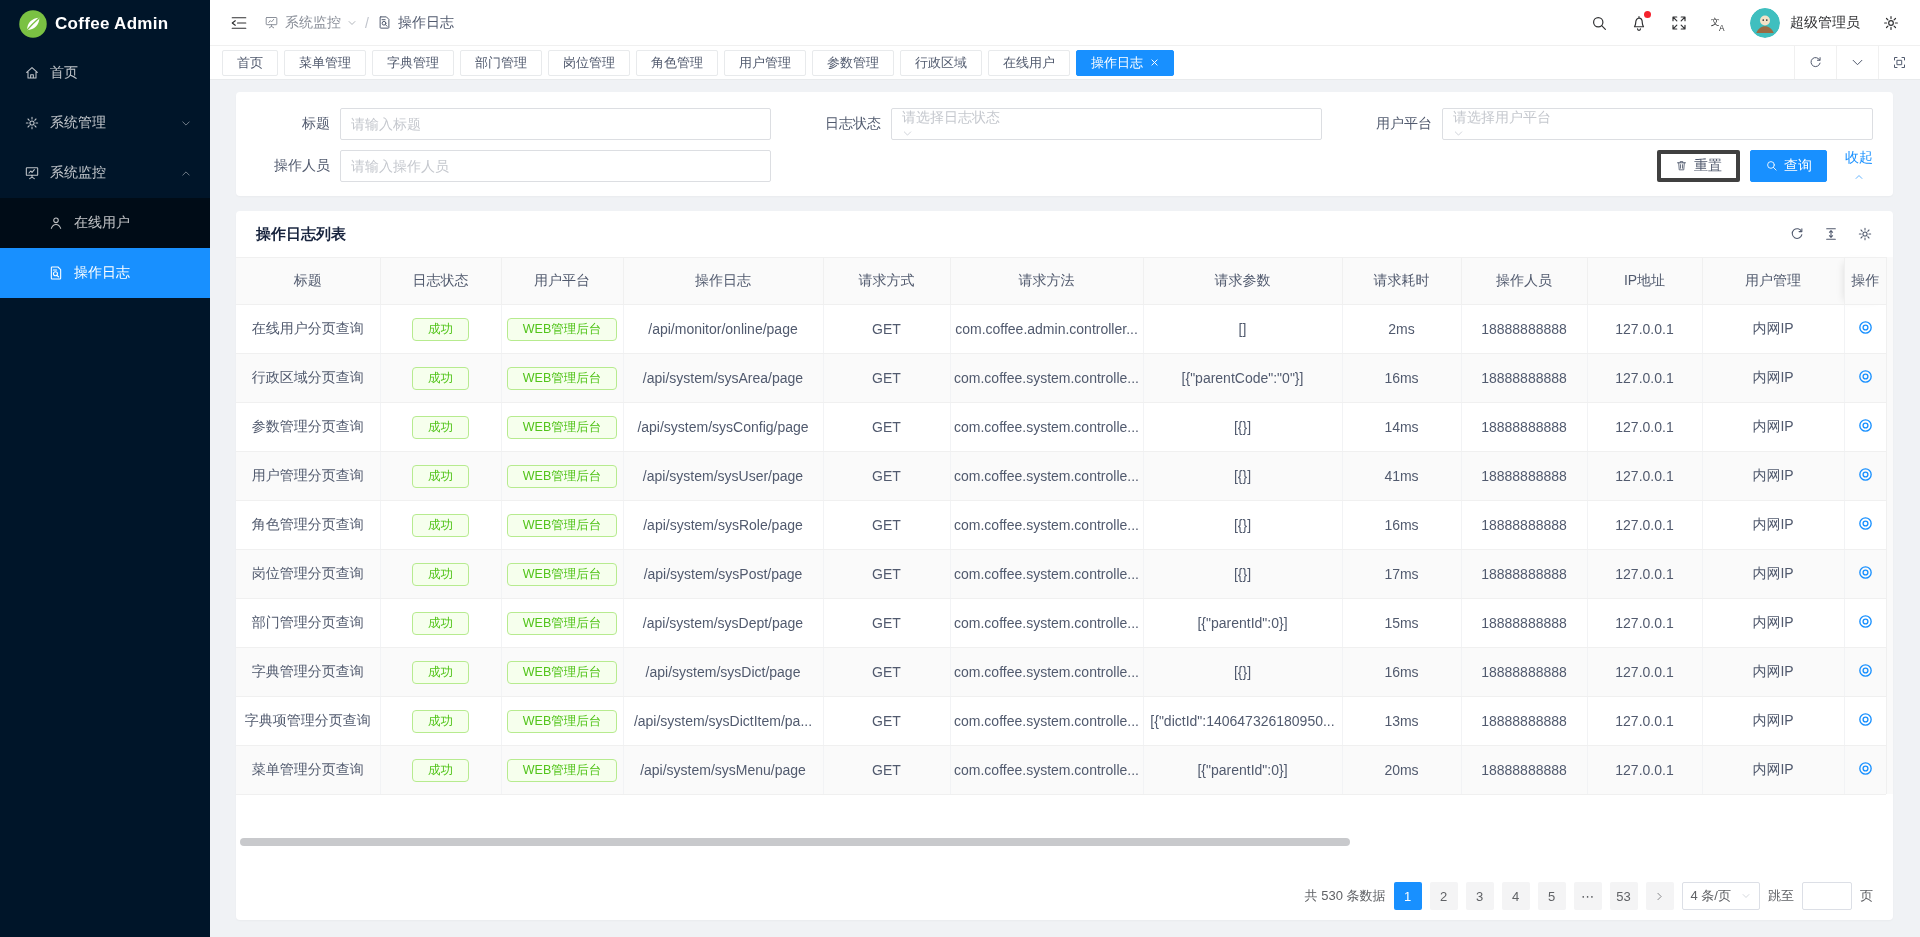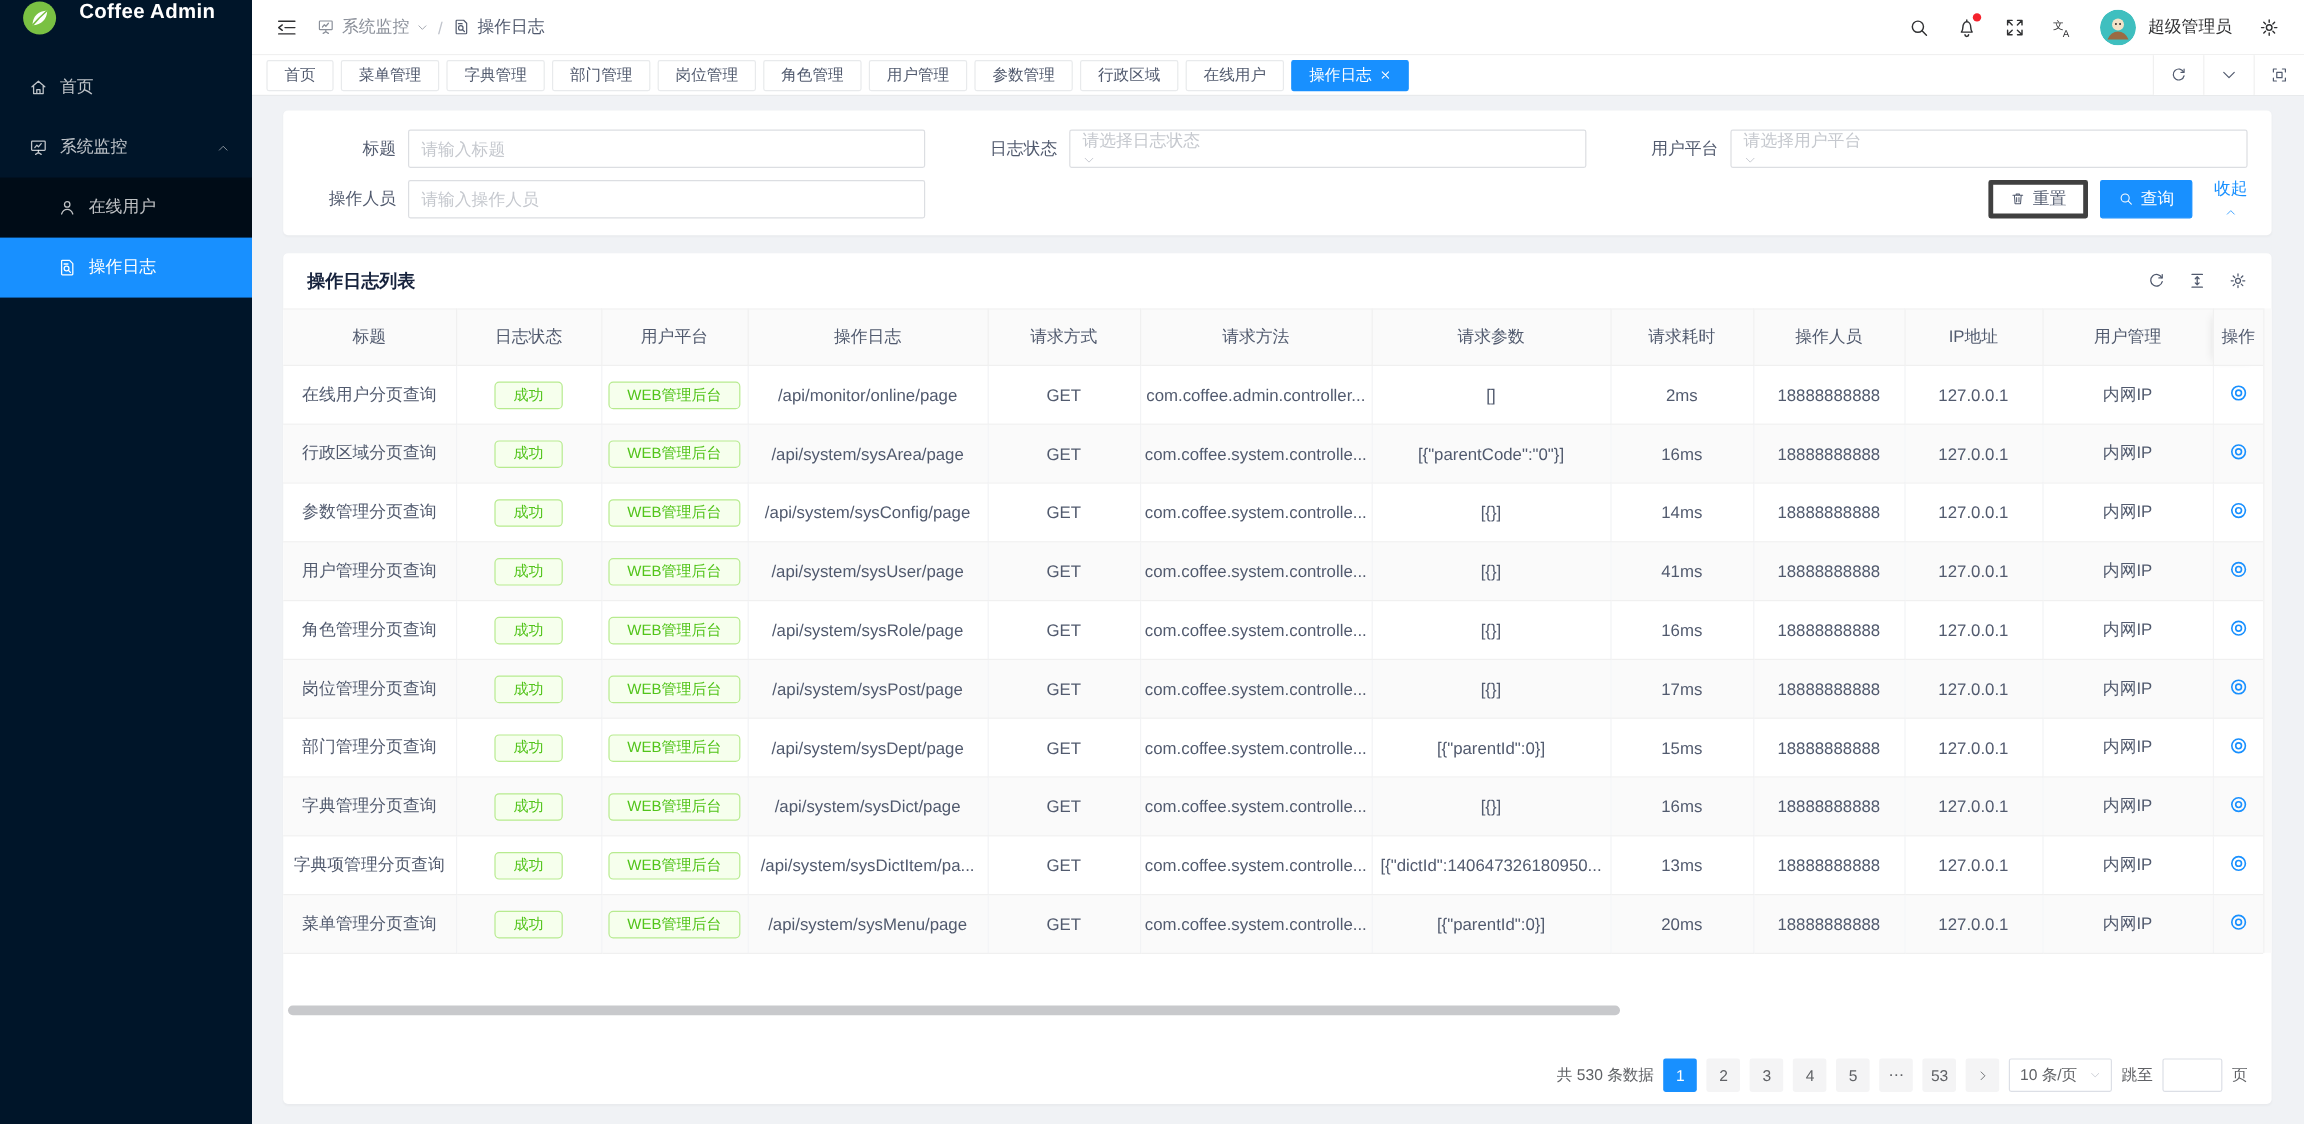--- a/index.html
+++ b/index.html
@@ -2,21 +2,21 @@
 <html><head>
 <meta charset="utf-8">
 <style>
   * { margin:0; padding:0; box-sizing:border-box; }
   html,body { width:1920px; height:937px; overflow:hidden; background:#f0f2f5;
     font-family:"Liberation Sans","DejaVu Sans",sans-serif; }
   .app { display:flex; width:1920px; height:937px; }
 
   
   .sidebar { width:210px; height:100%; background:#001529; flex:0 0 210px; }
-  .logo { height:48px; display:flex; align-items:flex-start; gap:18px; padding-left:18px; cursor:pointer; }
+  .logo { height:48px; display:flex; align-items:center; gap:7px; padding-left:18px; cursor:pointer; }
   .logo .icon { width:30px; height:30px; }
   .logo-text { color:#fff; font-weight:bold; font-size:17px; letter-spacing:.3px; }
   .menu { padding-top:0; }
   .menu-item { height:50px; display:flex; align-items:center; gap:10px; padding:0 16px 0 24px;
     color:rgba(255,255,255,.75); font-size:14px; cursor:pointer; }
   .menu-item .icon { width:16px; height:16px; flex:0 0 16px; }
   .mi-arrow { margin-left:auto; width:11px !important; height:11px !important; opacity:.8; }
   .submenu { background:#000c17; }
   .submenu .menu-item { padding-left:48px; }
   .submenu .menu-item.active { background:#1890ff; color:#fff; }
@@ -135,20 +135,34 @@
       <span class="logo-text">Coffee Admin</span>
     </div>
     <nav class="menu" id="side-menu">
         <div class="menu-item">
           <span class="icon ">
             <svg viewBox="0 0 24 24" fill="none" stroke="currentColor" stroke-width="1.6" stroke-linecap="round" stroke-linejoin="round">
               <path d="M4 11l8-7 8 7M6 10v9.5h12V10M10 19.5v-5h4v5"></path>
             </svg>
           </span>
           <span>首页</span>
+        </div>
+        <div class="menu-item">
+          <span class="icon ">
+            <svg viewBox="0 0 24 24" fill="none" stroke="currentColor" stroke-width="1.6" stroke-linecap="round" stroke-linejoin="round">
+              <circle cx="12" cy="12" r="3.1"></circle>
+              <path d="M12 3.5v2.6M12 17.9v2.6M3.5 12h2.6M17.9 12h2.6M6 6l1.9 1.9M16.1 16.1L18 18M18 6l-1.9 1.9M7.9 16.1L6 18"></path>
+            </svg>
+          </span>
+          <span>系统管理</span>
+          <span class="icon mi-arrow">
+            <svg viewBox="0 0 24 24" fill="none" stroke="currentColor" stroke-width="1.6" stroke-linecap="round" stroke-linejoin="round">
+              <path d="M5 8.5l7 7 7-7"></path>
+            </svg>
+          </span>
         </div>
         <div class="menu-item">
           <span class="icon ">
             <svg viewBox="0 0 24 24" fill="none" stroke="currentColor" stroke-width="1.6" stroke-linecap="round" stroke-linejoin="round">
               <rect x="3.5" y="4" width="17" height="11.5" rx="1"></rect>
               <path d="M7.5 12l2.6-3 2 2 3.4-4M12 15.5v2.7M8.5 20.5l3.5-2.3 3.5 2.3"></path>
             </svg>
           </span>
           <span>系统监控</span>
           <span class="icon mi-arrow">
@@ -694,21 +708,21 @@
             <span class="pchip">⋯</span>
             <span class="pchip">53</span>
             <span class="pchip">
               <span class="icon ">
                 <svg viewBox="0 0 24 24" fill="none" stroke="currentColor" stroke-width="1.6" stroke-linecap="round" stroke-linejoin="round">
                   <path d="M8.5 5l7 7-7 7"></path>
                 </svg>
               </span>
             </span>
             <span class="size-select">
-              <span>10 条/页</span>
+              <span>4 条/页</span>
               <span class="icon ">
                 <svg viewBox="0 0 24 24" fill="none" stroke="currentColor" stroke-width="1.6" stroke-linecap="round" stroke-linejoin="round">
                   <path d="M5 8.5l7 7 7-7"></path>
                 </svg>
               </span>
             </span>
             <span>跳至</span>
             <input class="jump-input" style="">
             <span>页</span>
           </div>

